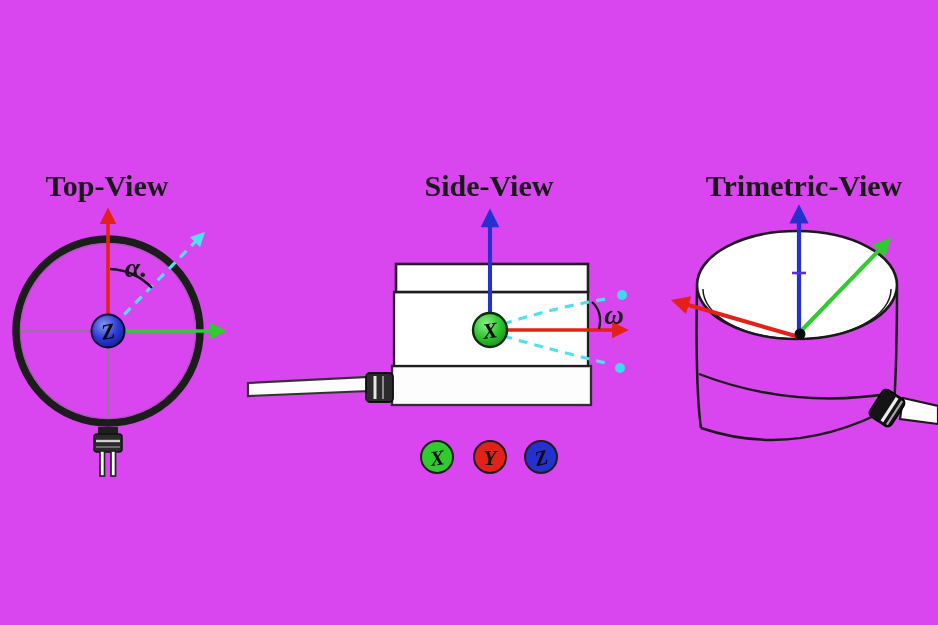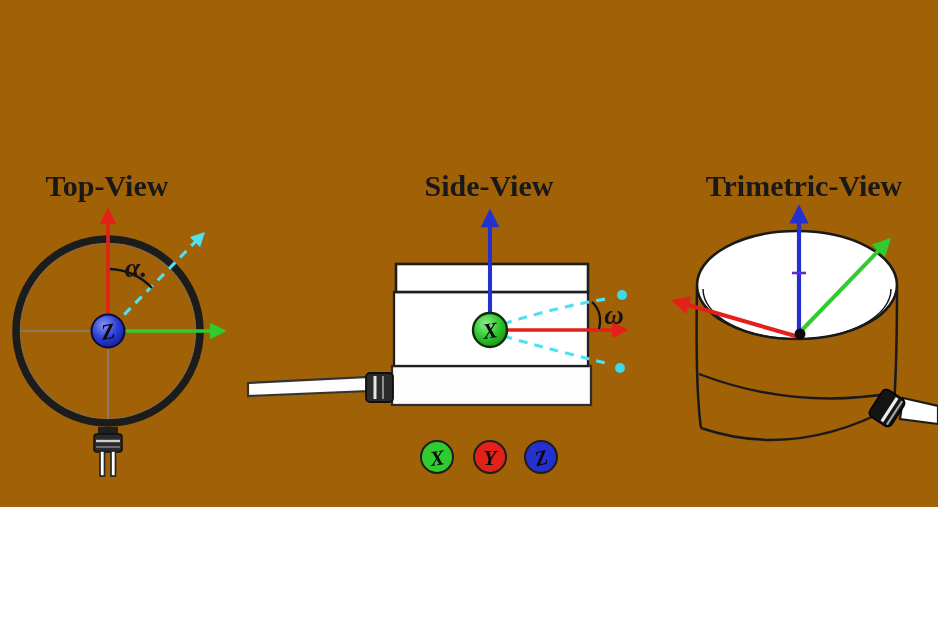--- a/index.html
+++ b/index.html
@@ -1,19 +1,19 @@
 <!DOCTYPE html>
 <html><head>
 <meta charset="utf-8">
 <style>
   html,body{margin:0;padding:0;background:#ffffff;}
   #canvas{
     position:relative;
-    width:938px;height:507px;
-    background:#a16207;
+    width:938px;height:625px;
+    background:#d946ef;
     overflow:hidden;
     font-family:"Liberation Serif", serif;
   }
   svg{display:block;}
   text{user-select:none;}
   .panel-title{
     font-family:"Liberation Serif", serif;
     font-weight:700;
     font-size:30px;
     fill:#181818;

